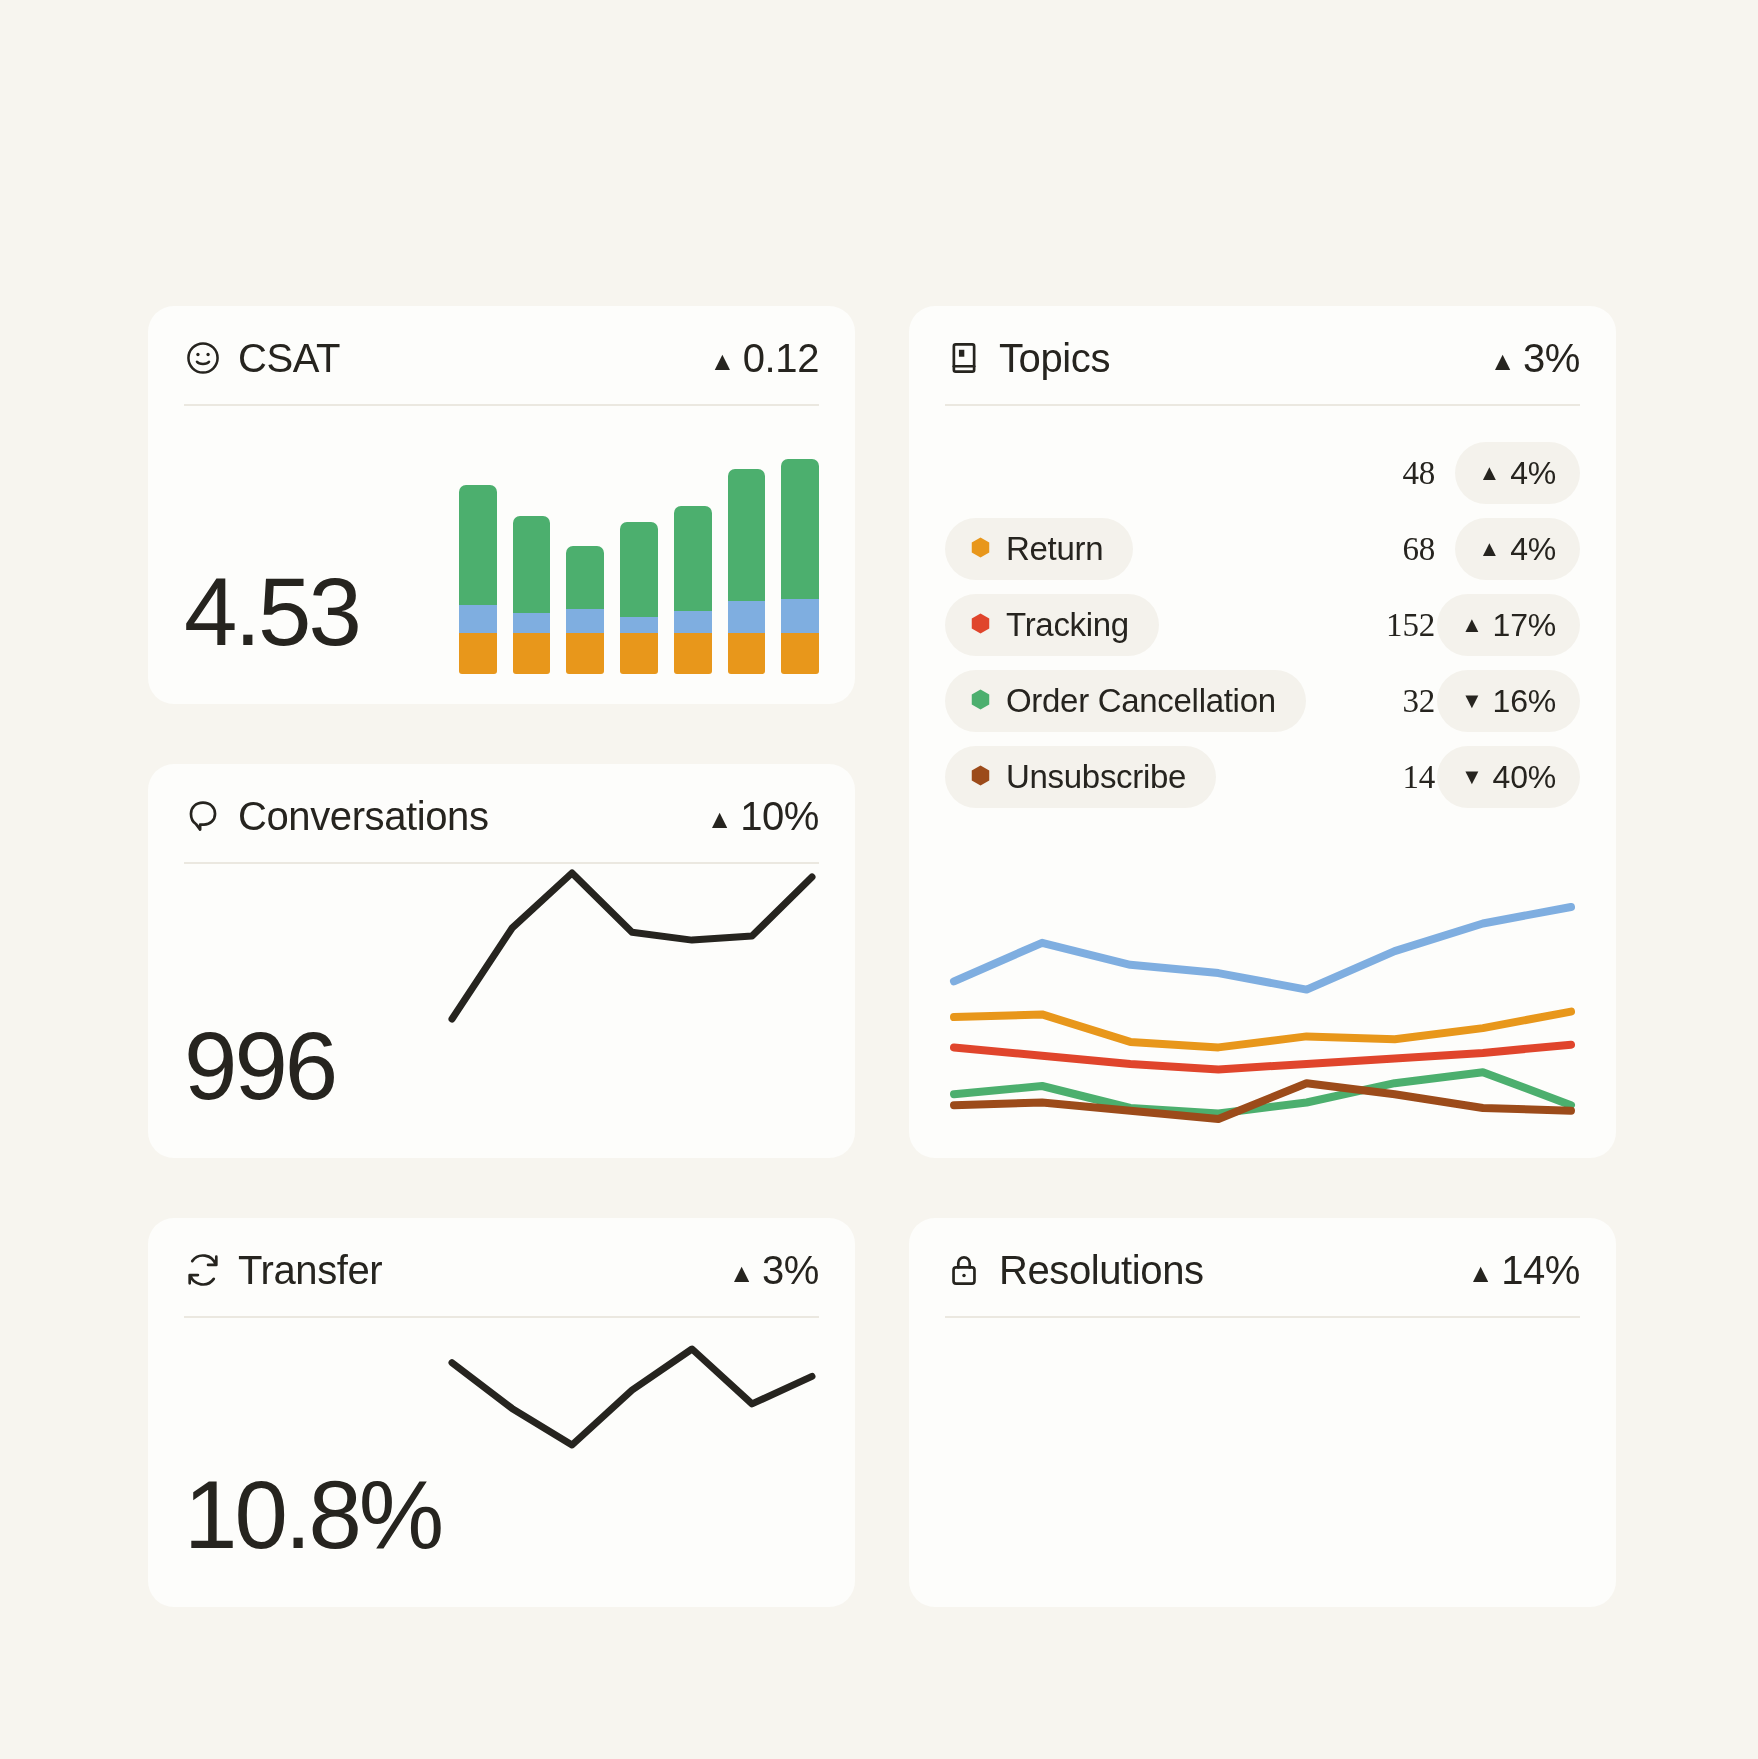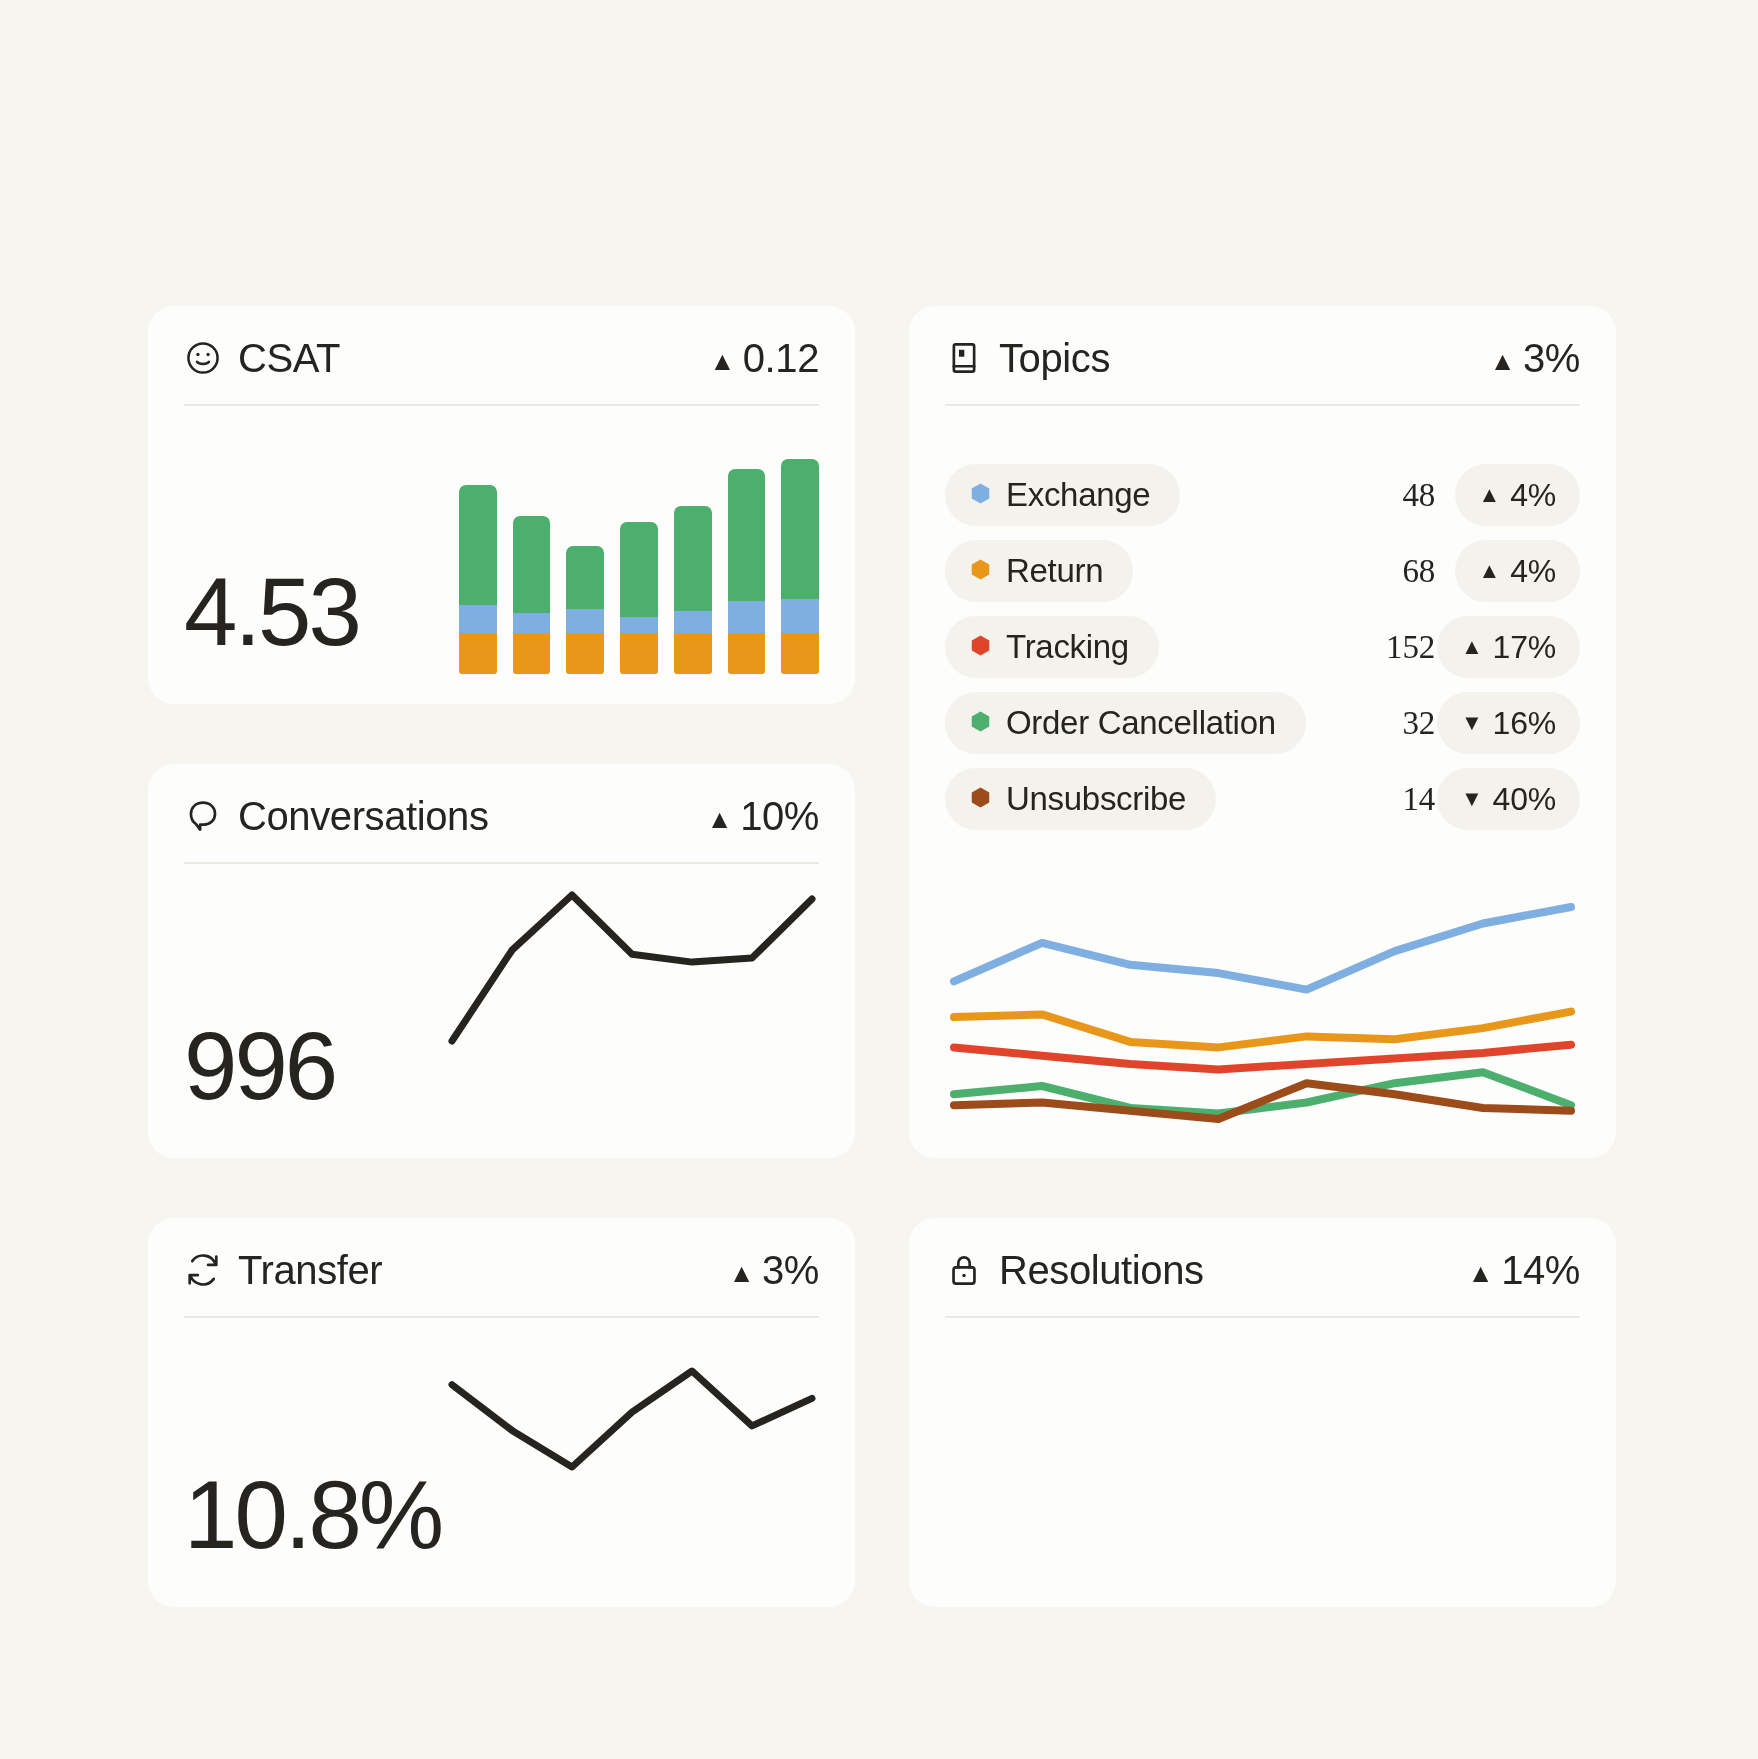--- a/index.html
+++ b/index.html
@@ -36,21 +36,21 @@
     width: 1468px;
     display: grid;
     grid-template-columns: 707px 707px;
     grid-template-rows: 398px 394px 389px;
     column-gap: 54px; row-gap: 60px;
   }
   .card {
     background: #fdfdfb; border-radius: 26px;
     padding: 32px 36px 30px 36px;
     position: relative; overflow: hidden;
-    display: flex; flex-direction: column; gap: 22px;
+    display: flex; flex-direction: column;
   }
   .card-csat  { grid-column: 1; grid-row: 1; }
   .card-conv  { grid-column: 1; grid-row: 2; }
   .card-trans { grid-column: 1; grid-row: 3; }
   .card-topics{ grid-column: 2; grid-row: 1 / span 2; }
   .card-res   { grid-column: 2; grid-row: 3; }
 
   .card-head {
     display: flex; align-items: center; justify-content: space-between;
     padding-bottom: 26px;
@@ -248,26 +248,20 @@
           </span>
           <span class="card-title">Topics</span>
         </div>
         <div class="card-delta">
           <span class="tri">▲</span>
           <span>3%</span>
         </div>
       </div>
       <div class="topics-list">
           <div class="topic-row">
-            <div class="topic-name-pill">
-              <span><svg class="hexdot" viewBox="0 0 20 22">
-                  <polygon points="10,0.5 19.2,5.8 19.2,16.2 10,21.5 0.8,16.2 0.8,5.8" fill="#7faee0"></polygon>
-                </svg></span>
-              <span class="topic-name">Exchange</span>
-            </div>
             <div class="topic-count">48</div>
             <div class="topic-badge">
               <span class="tri">▲</span>
               <span>4%</span>
             </div>
           </div>
           <div class="topic-row">
             <div class="topic-name-pill">
               <span><svg class="hexdot" viewBox="0 0 20 22">
                   <polygon points="10,0.5 19.2,5.8 19.2,16.2 10,21.5 0.8,16.2 0.8,5.8" fill="#e8971b"></polygon>

